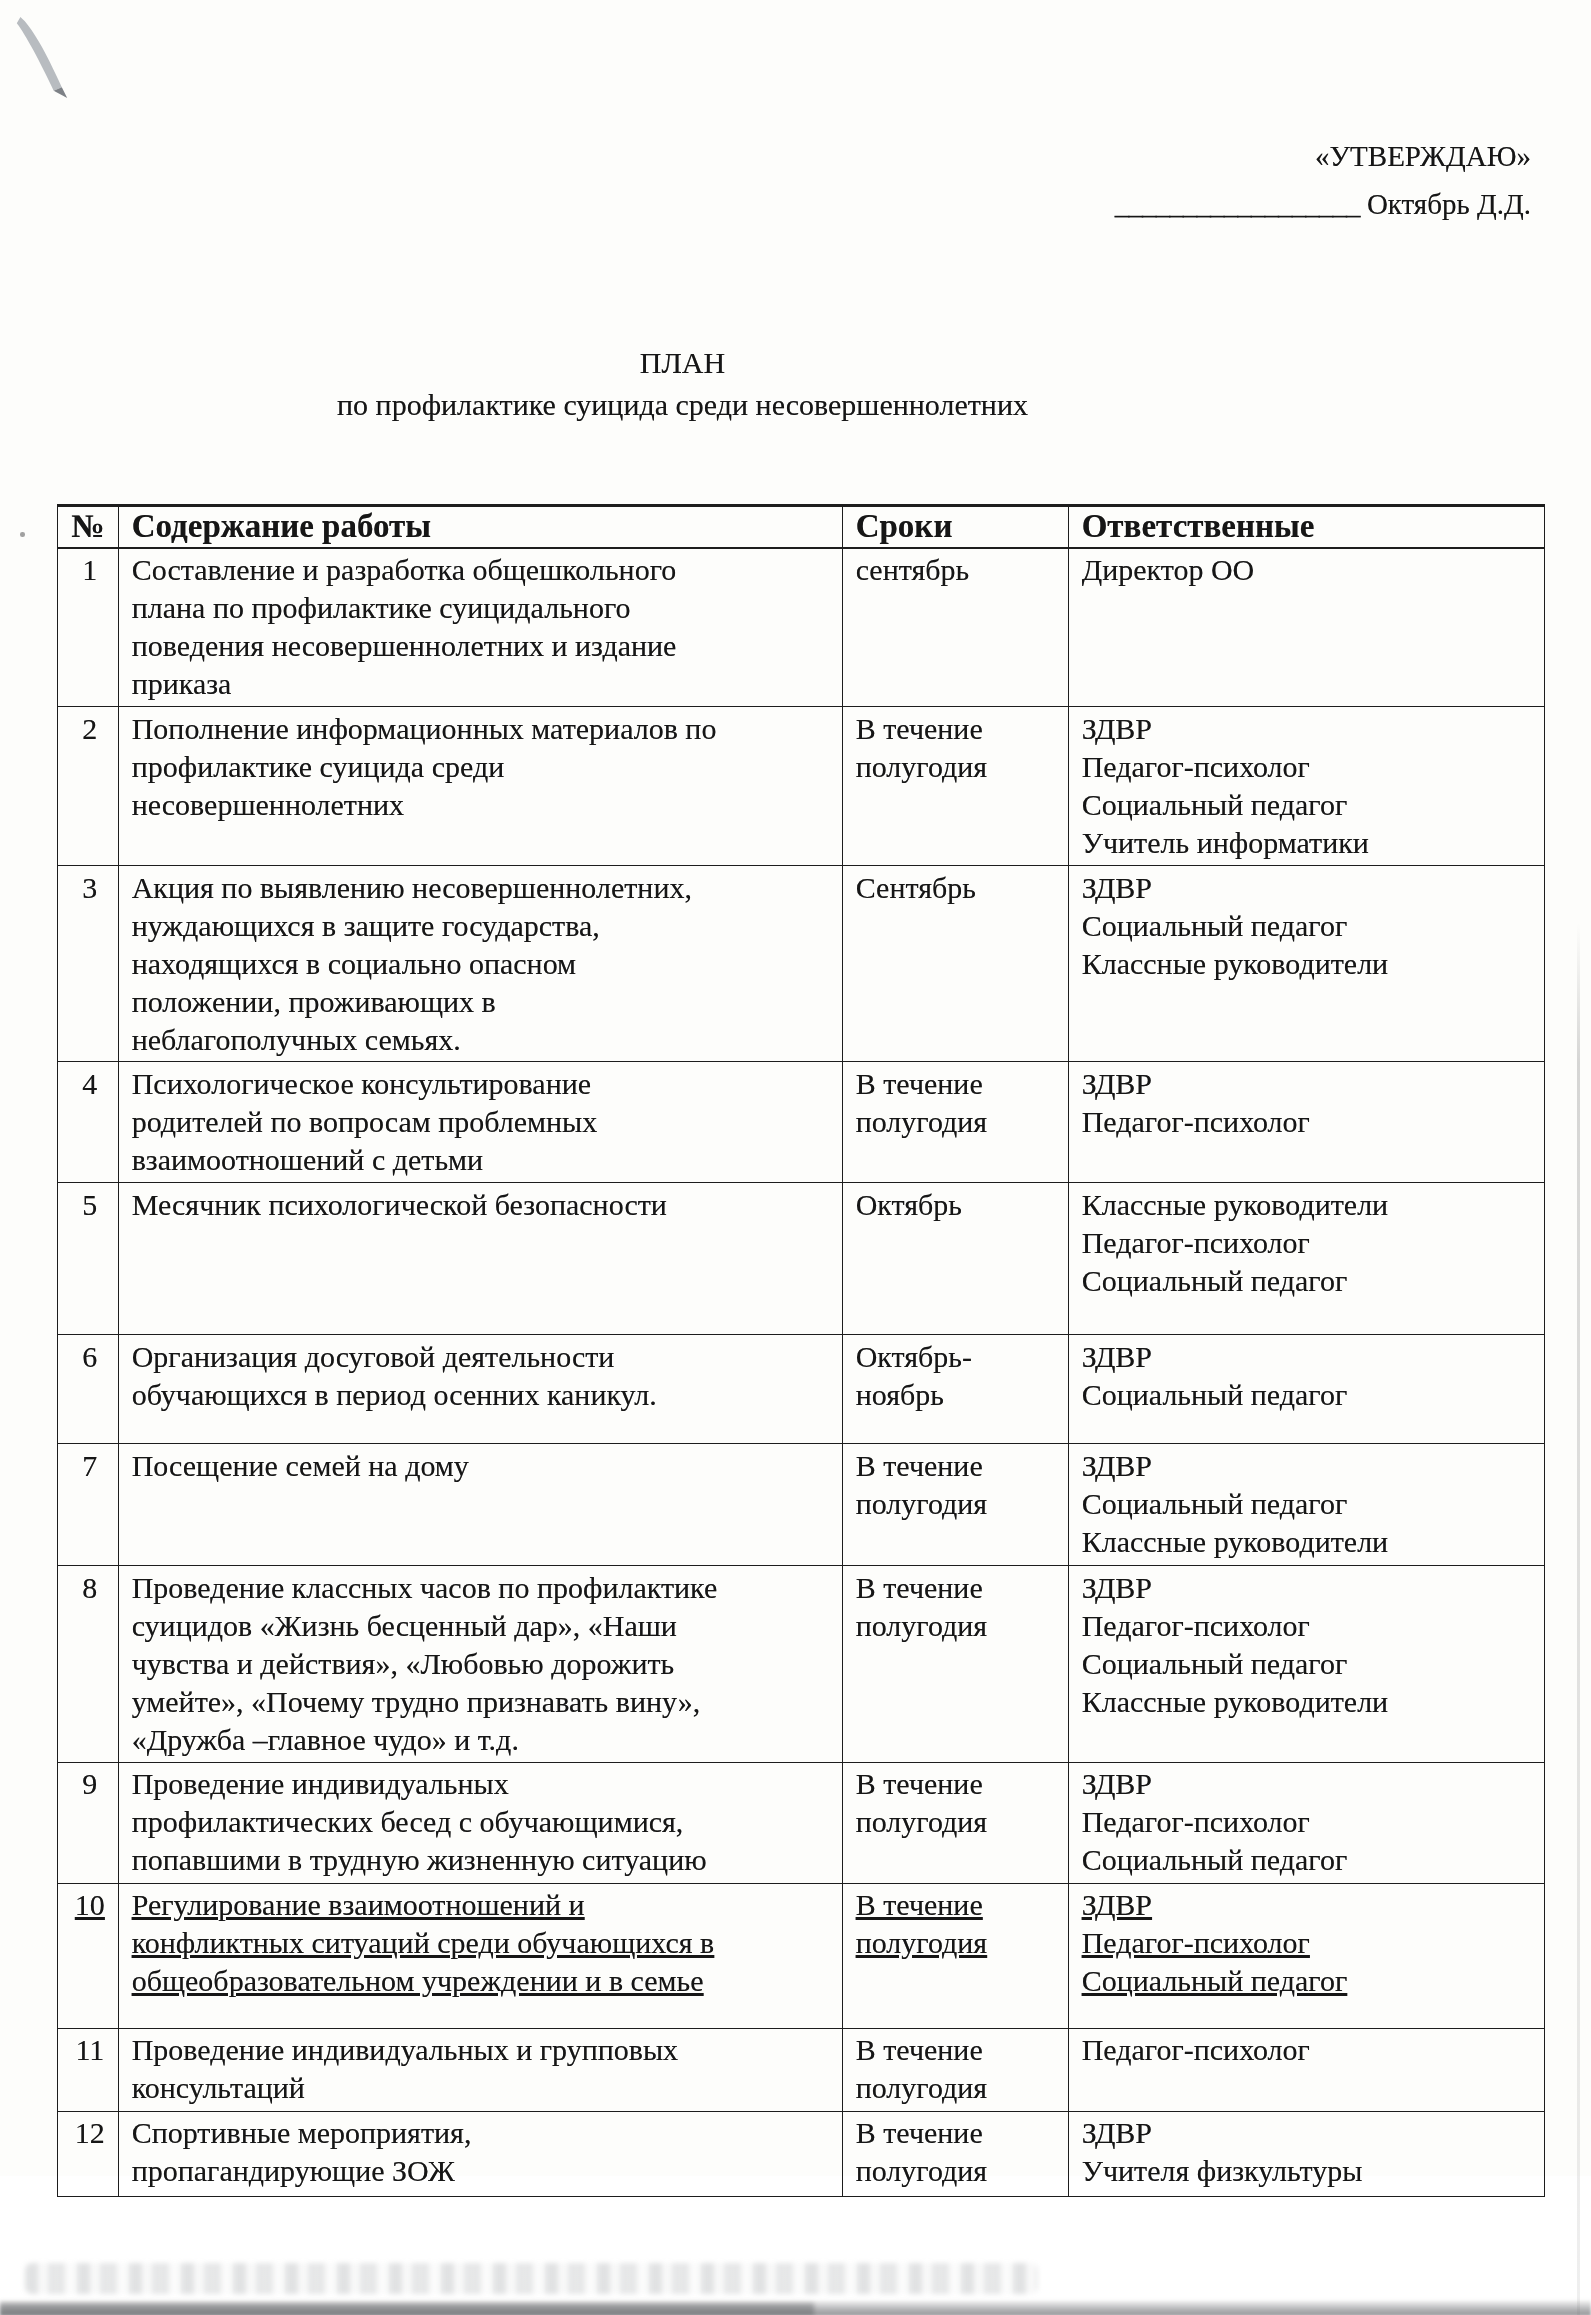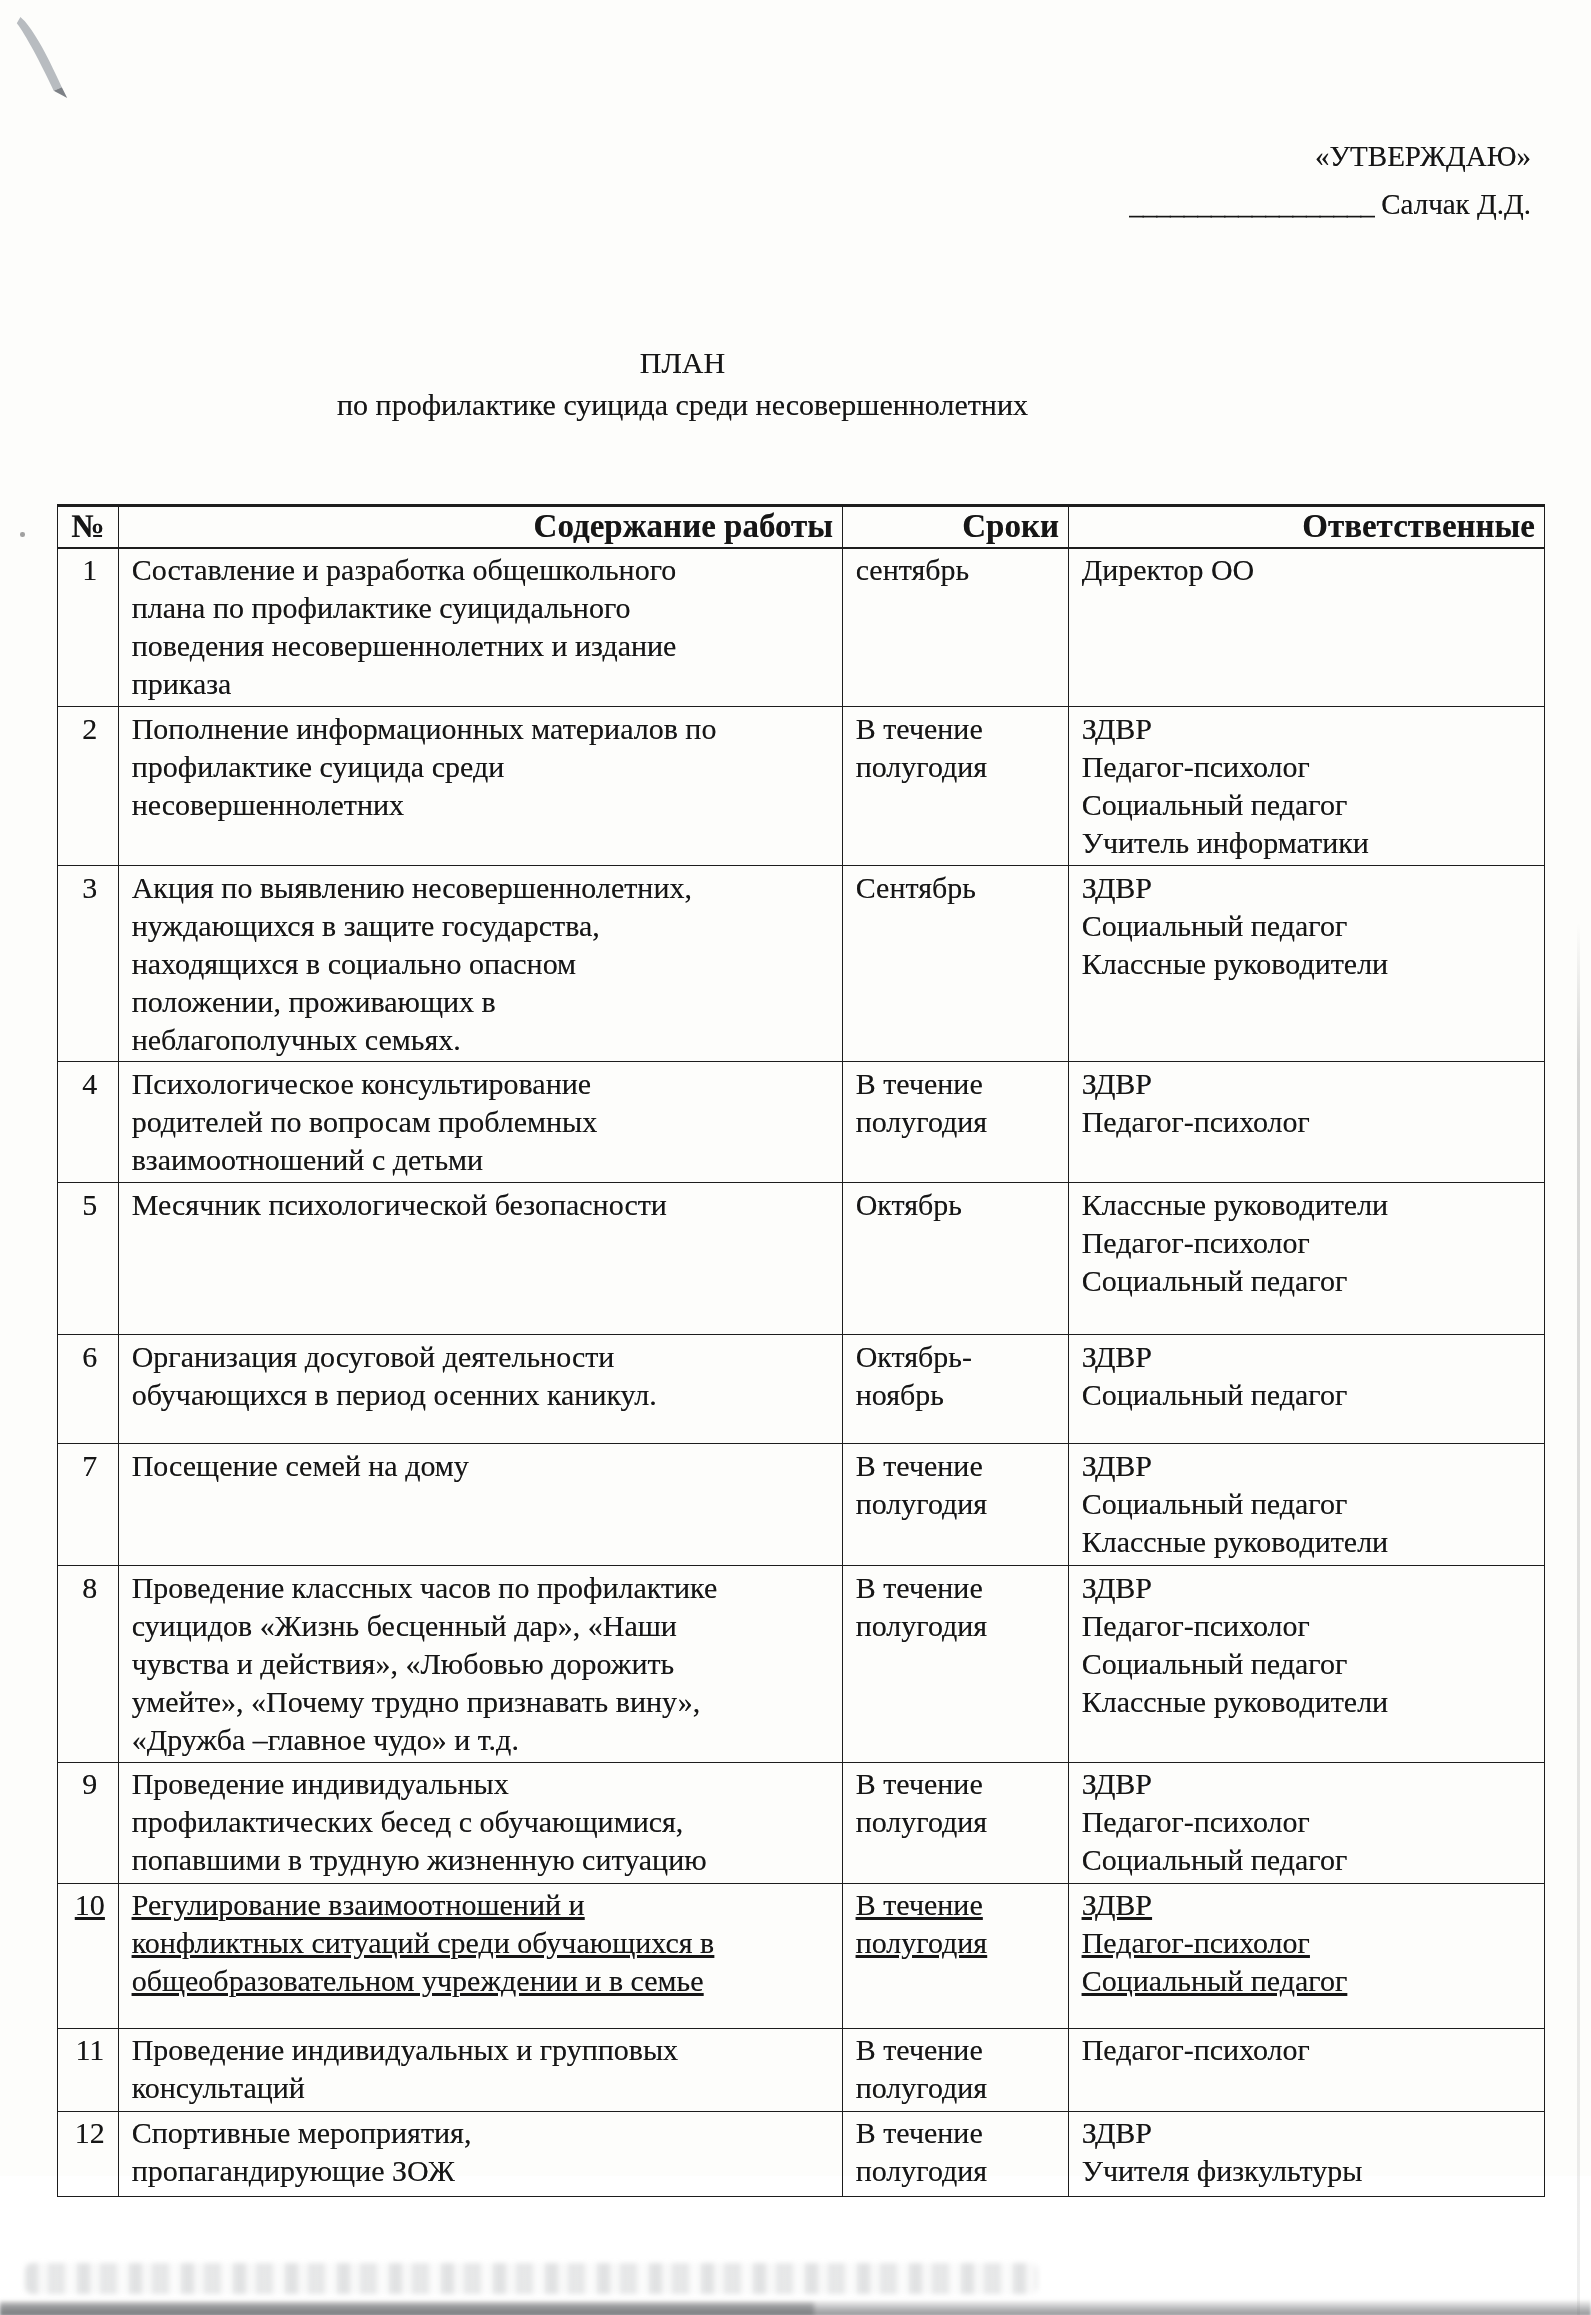--- a/index.html
+++ b/index.html
@@ -57,21 +57,21 @@
   }
   table.plan { border-top-width: 3.6px; }
   table.plan thead th { border-bottom-width: 2.7px; }
   table.plan th, table.plan td {
     vertical-align: top;
     padding: 2.7px 9px 2.7px 12.7px;
   }
   table.plan th {
     font-size: 33px;
     font-weight: bold;
-    text-align: right;
+    text-align: left;
     padding-top: 0; padding-bottom: 0;
     white-space: nowrap;
   }
   table.plan th:first-child { text-align: center; padding-left: 1.8px; padding-right: 1.8px; }
   td.cell-num { text-align: center; padding-left: 1.8px; padding-right: 1.8px; }
   td.cell-content { white-space: pre-line; padding-right: 27px; margin-left: 40px; }
   td.cell-period, td.cell-resp { white-space: pre-line; }
 
   thead tr { height: 42px; }
   tbody tr:nth-child(1)  { height: 159px; }
@@ -130,21 +130,21 @@
 
 <div class="page">
 
   <svg class="pen-mark" viewBox="0 0 70 95" aria-hidden="true">
     <path d="M6 2 C 18 12, 34 40, 52 80 L 43 84 C 28 52, 12 22, 2 9 Z" fill="#b8bcc0"></path>
     <path d="M52 80 L 58 92 L 43 84 Z" fill="#7d8186"></path>
   </svg>
 
   <div class="approval">
     <div>«УТВЕРЖДАЮ»</div>
-    <div><span class="sig-line">__________________</span><span> Салчак Д.Д.</span></div>
+    <div><span class="sig-line">__________________</span><span> Октябрь Д.Д.</span></div>
   </div>
 
   <div class="title">
     <div>ПЛАН</div>
     <div>по профилактике суицида среди несовершеннолетних</div>
   </div>
 
   <table class="plan">
     <colgroup>
       <col class="c-num">

